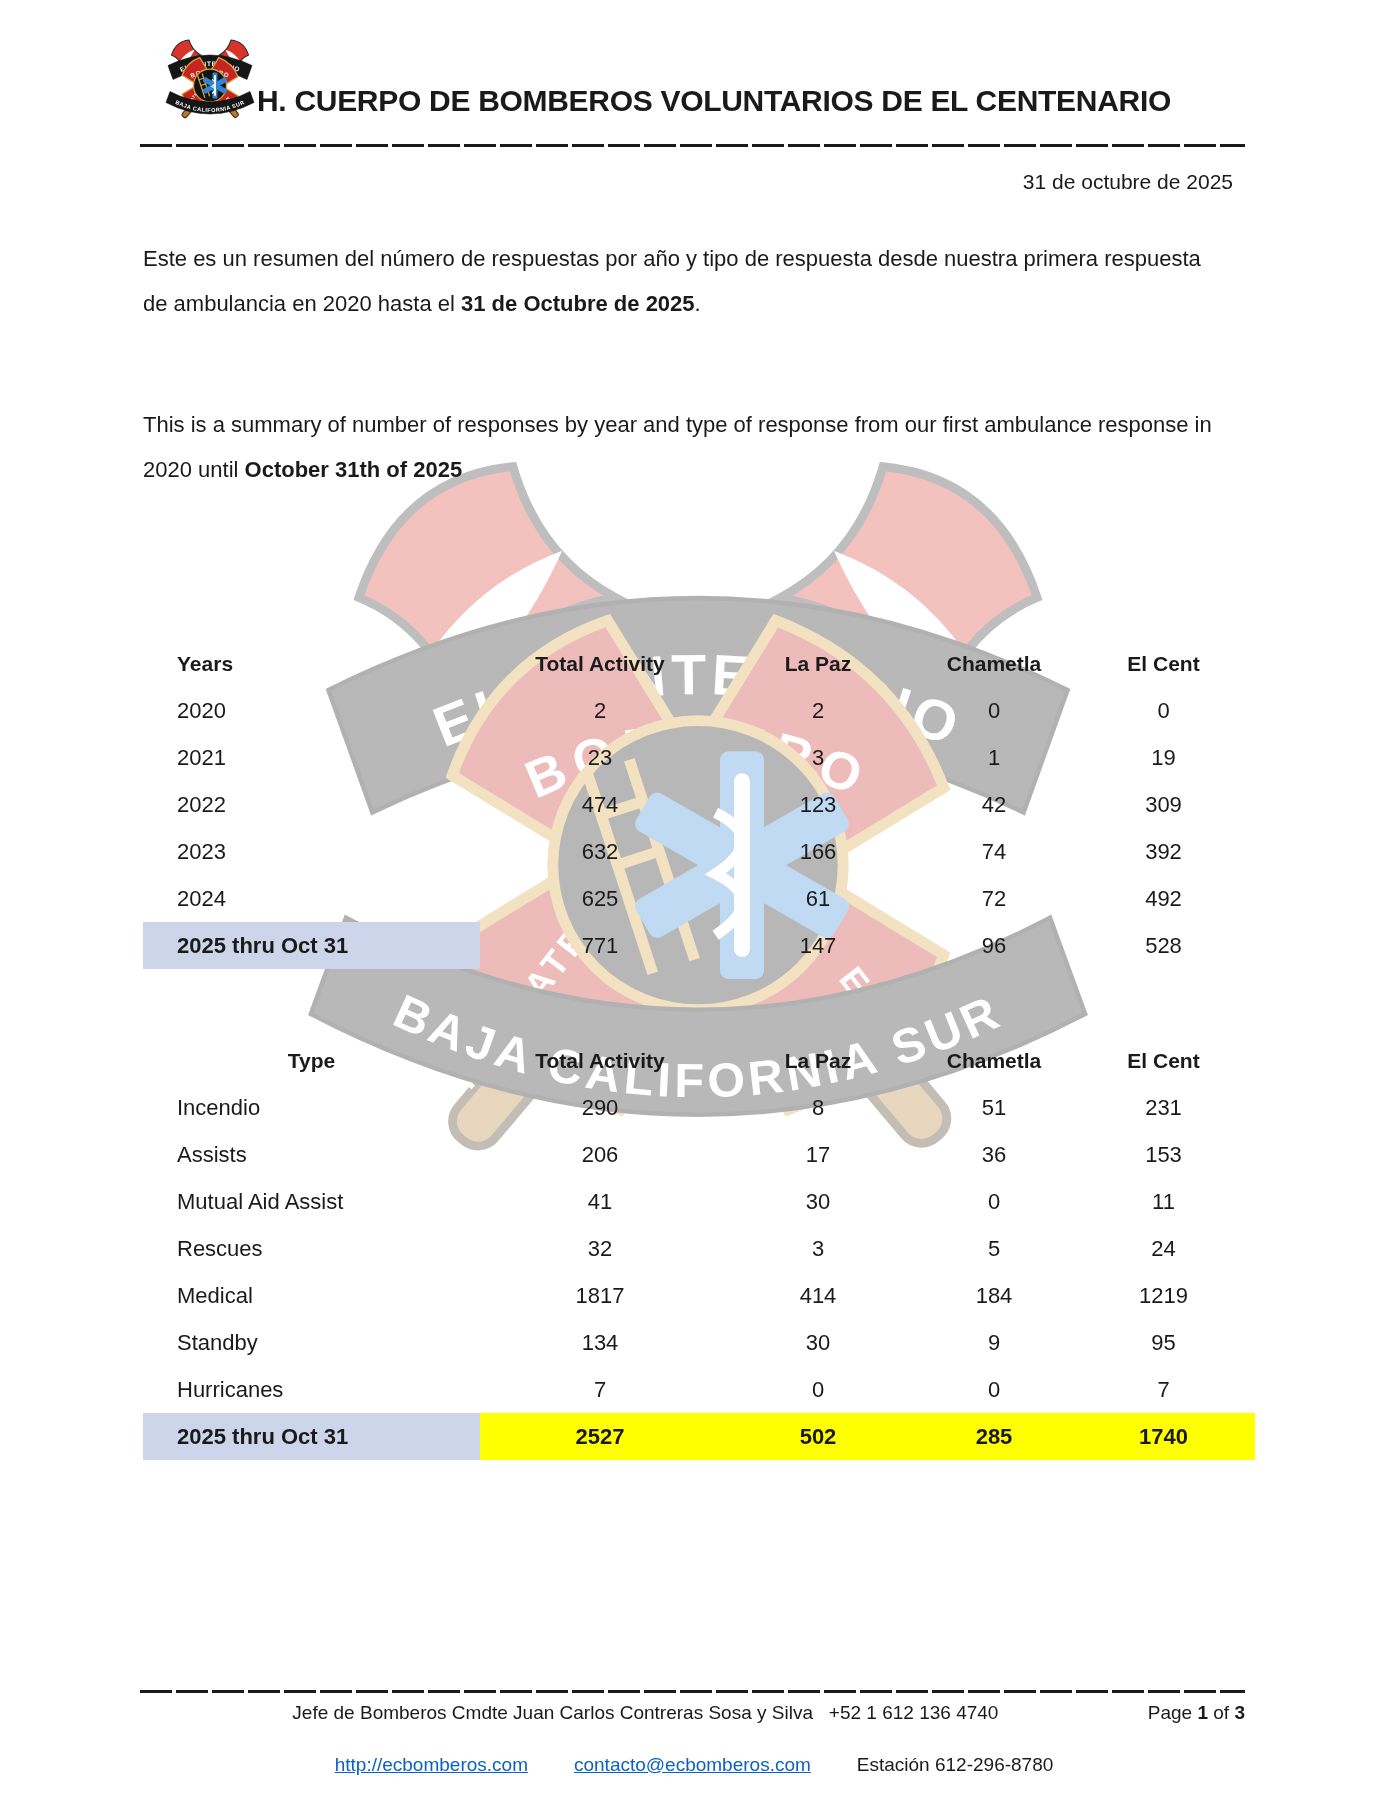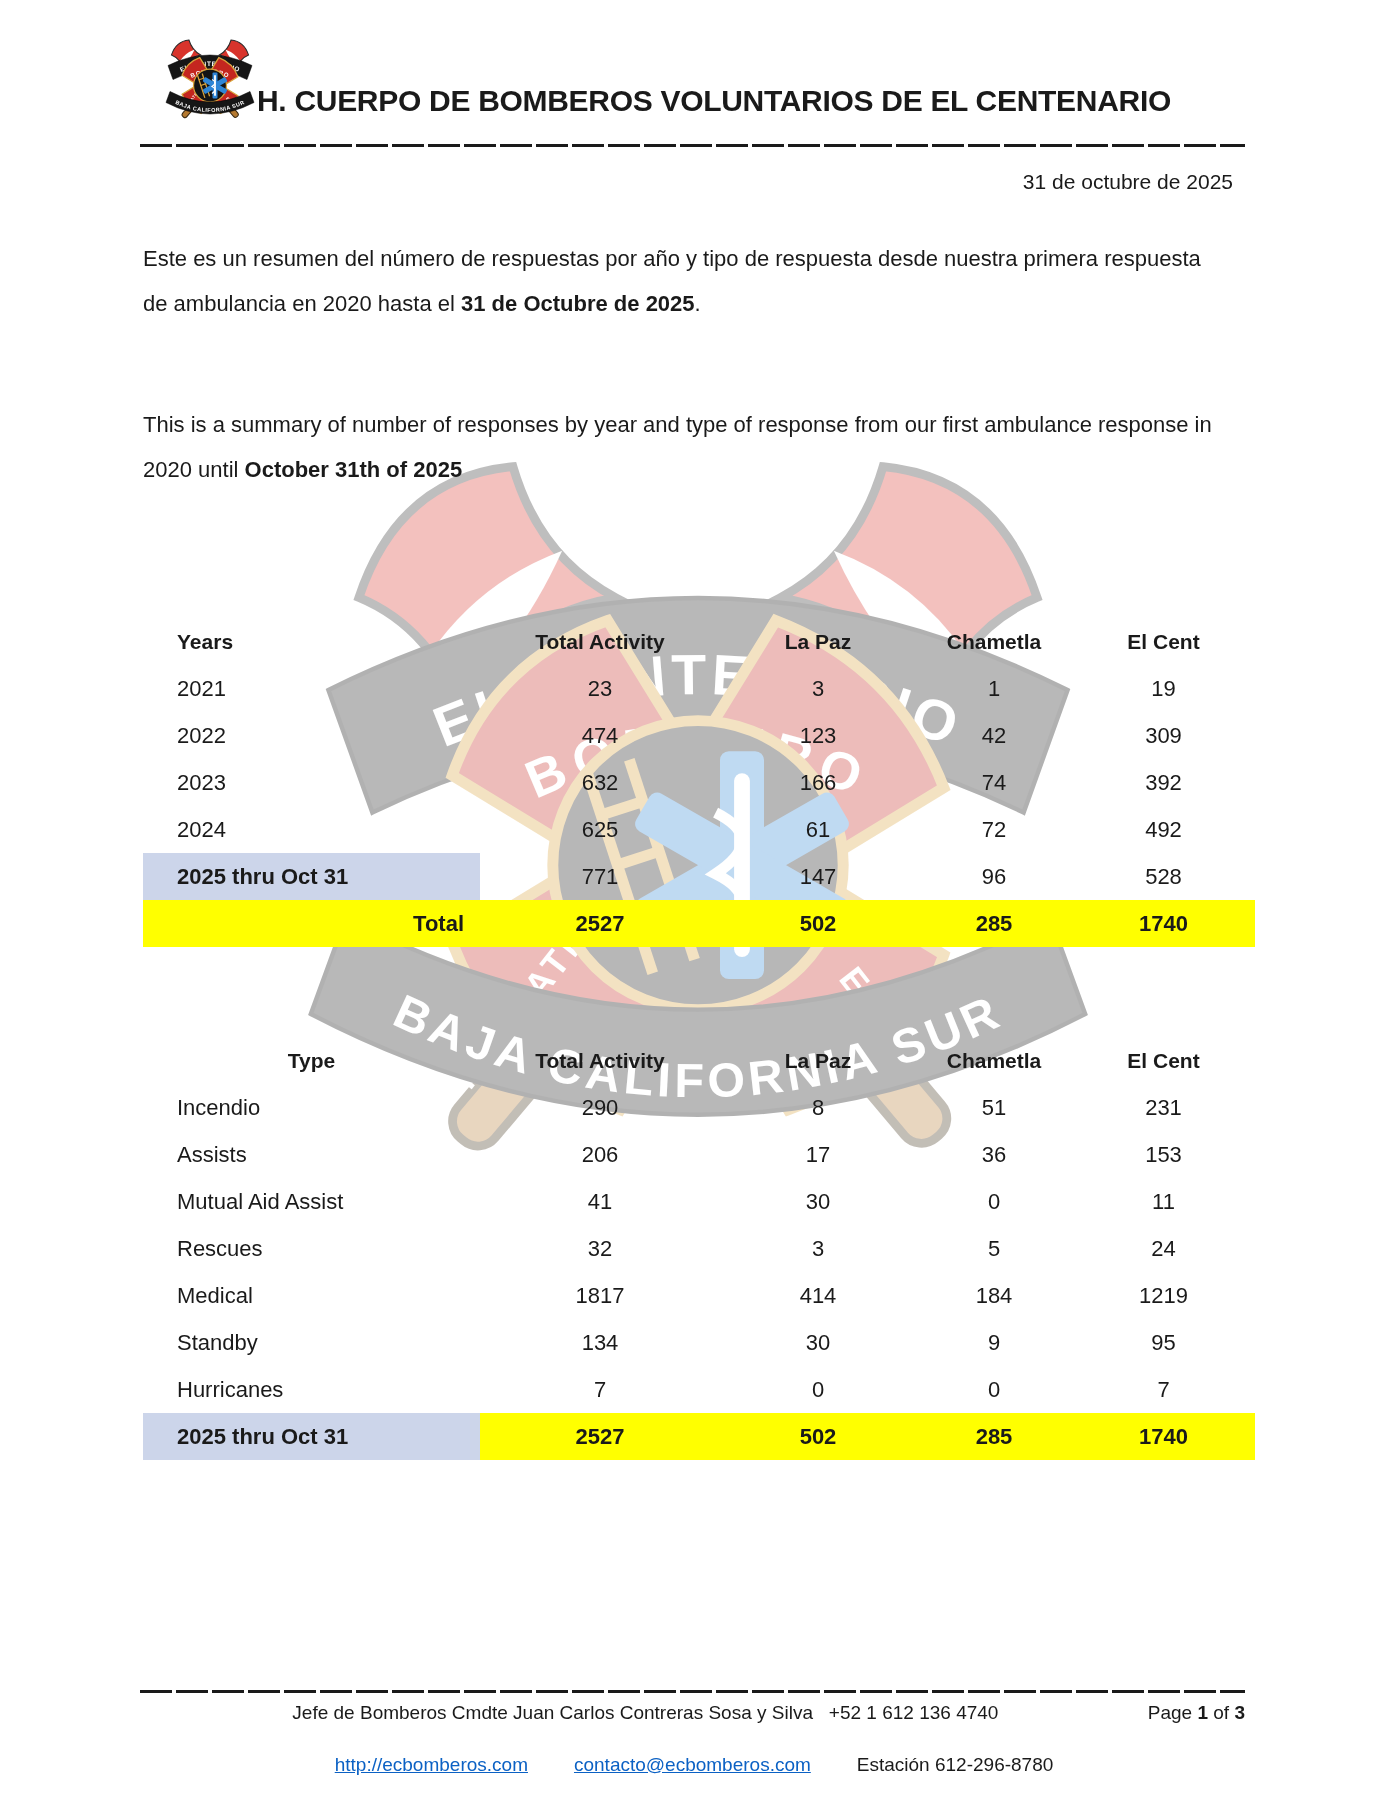--- a/index.html
+++ b/index.html
@@ -22,21 +22,21 @@
   .b{font-weight:bold;}
   
   .watermark{left:258px;top:436px;opacity:0.3;pointer-events:none;}
   svg text{font-family:"Liberation Sans",sans-serif;}
   
   table.data{border-collapse:collapse;table-layout:fixed;width:1112px;font-size:22px;}
   table.data td{height:47px;vertical-align:middle;text-align:center;padding:0;white-space:nowrap;overflow:hidden;}
   table.data td.lbl{text-align:left;padding-left:34px;}
   table.data tr.hdr td{font-weight:bold;font-size:21px;}
   table.data td.ctr{text-align:center;padding-left:0;}
-  .t1{left:143px;top:618px;}
+  .t1{left:143px;top:640px;}
   .t2{left:143px;top:1037px;}
   tr.total1 td{background:#ffff00;font-weight:bold;}
   tr.total1 td.lbl{text-align:right;padding-right:16px;padding-left:0;}
   td.blue{background:#ccd5ea;font-weight:bold;}
   tr.total2 td{font-weight:bold;}
   tr.total2 td.val{background:#ffff00;}
   
   .footer-line{left:143px;width:1102px;font-size:19px;}
   .f1{top:1702px;display:flex;align-items:flex-end;}
   .f1-main{flex:1;text-align:center;white-space:pre;}
@@ -134,20 +134,27 @@
       </colgroup>
     <tbody>
         <tr class="hdr">
       <td class="lbl">Years</td>
       <td>Total Activity</td>
       <td>La Paz</td>
       <td>Chametla</td>
       <td>El Cent</td>
     </tr>
     <tr>
+      <td class="lbl">2020</td>
+      <td>2</td>
+      <td>2</td>
+      <td>0</td>
+      <td>0</td>
+    </tr>
+    <tr>
       <td class="lbl">2021</td>
       <td>23</td>
       <td>3</td>
       <td>1</td>
       <td>19</td>
     </tr>
     <tr>
       <td class="lbl">2022</td>
       <td>474</td>
       <td>123</td>
@@ -167,27 +174,20 @@
       <td>61</td>
       <td>72</td>
       <td>492</td>
     </tr>
     <tr>
       <td class="lbl blue">2025 thru Oct 31</td>
       <td>771</td>
       <td>147</td>
       <td>96</td>
       <td>528</td>
-    </tr>
-    <tr class="total1">
-      <td class="lbl">Total</td>
-      <td>2527</td>
-      <td>502</td>
-      <td>285</td>
-      <td>1740</td>
     </tr>
   </tbody>
     </table>
 
   <table class="abs data t2">
     <colgroup>
         <col style="width:337px">
         <col style="width:240px">
         <col style="width:196px">
         <col style="width:156px">

